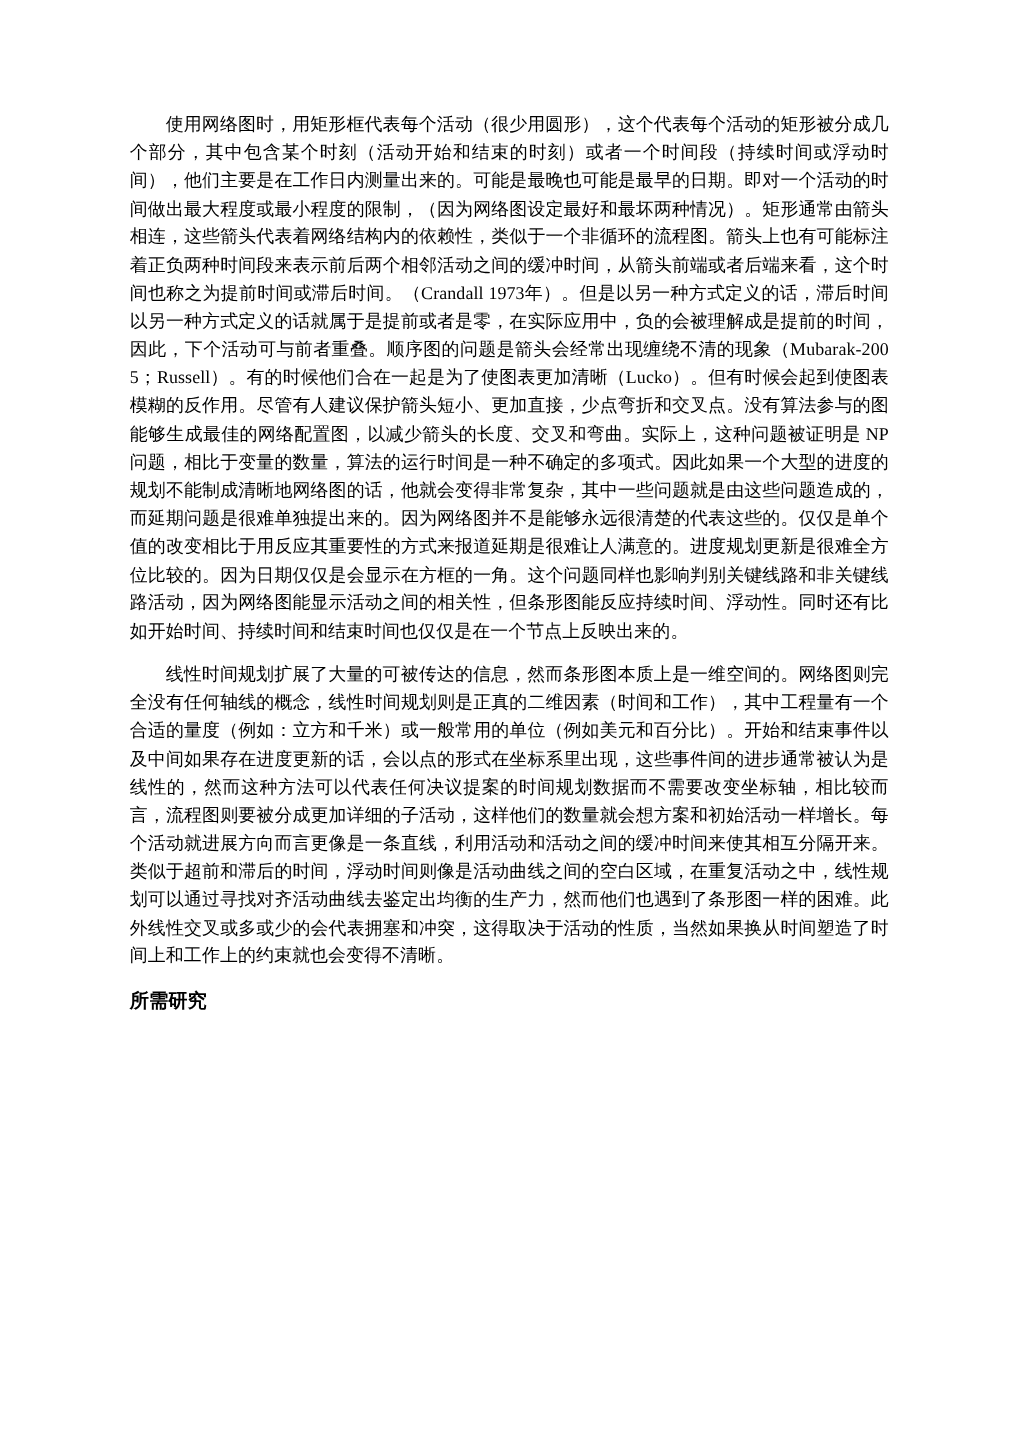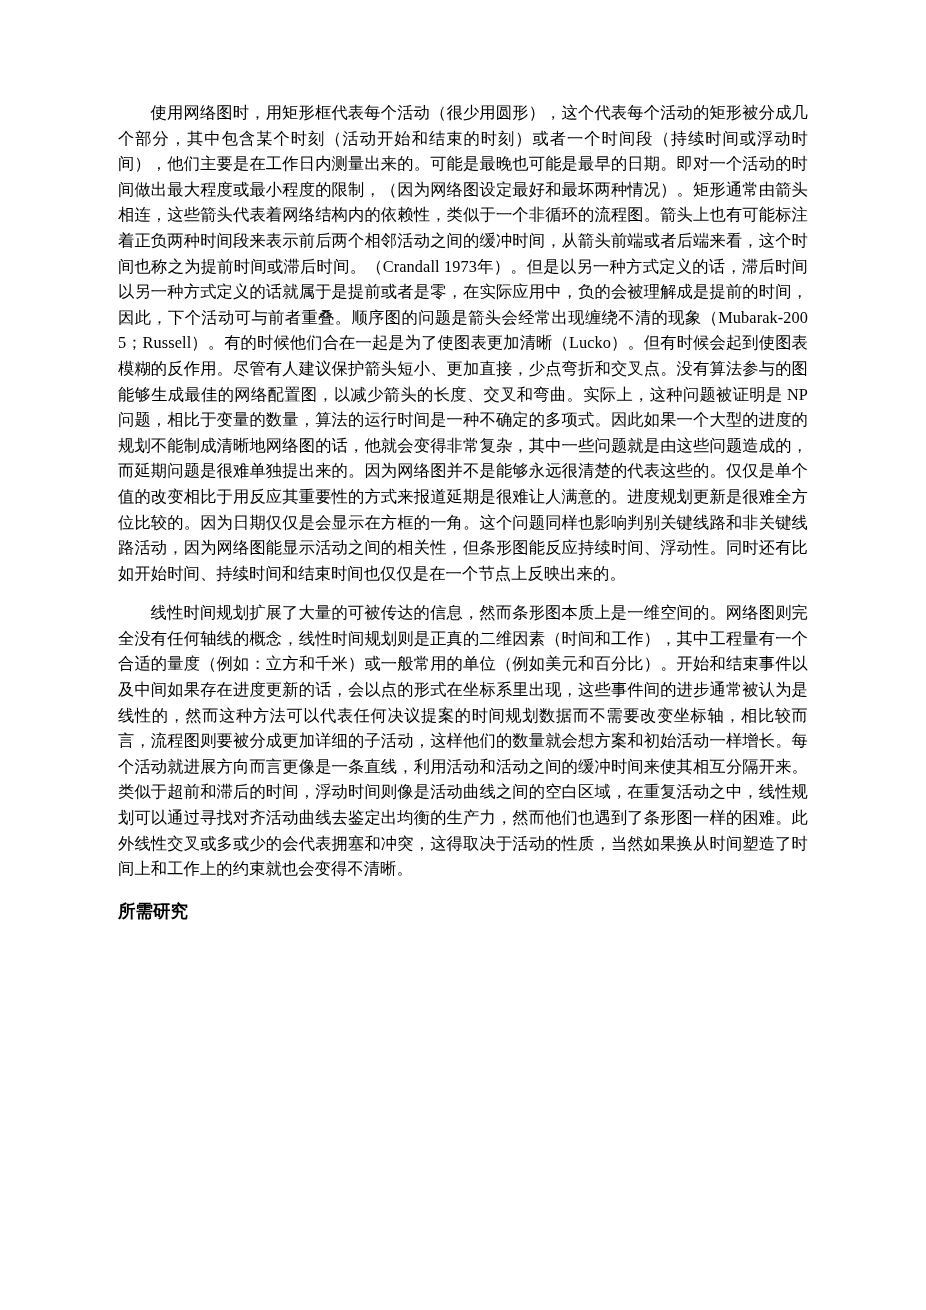--- a/index.html
+++ b/index.html
@@ -32,21 +32,21 @@
     text-justify: inter-character;
     text-indent: 2em;
     word-break: break-all;
     letter-spacing: 0.1px;
   }
   h2.heading {
     margin: 16px 0 10px 0;
     font-size: 17.5px;
     line-height: 26px;
     font-weight: bold;
-    font-family: Liberation Sans, sans-serif;
+    font-family: Liberation Mono, monospace;
     text-indent: 0;
   }
   .para-last {
     margin-bottom: 0;
   }
 </style>
 </head>
 <body>
 
 <div class="page">

